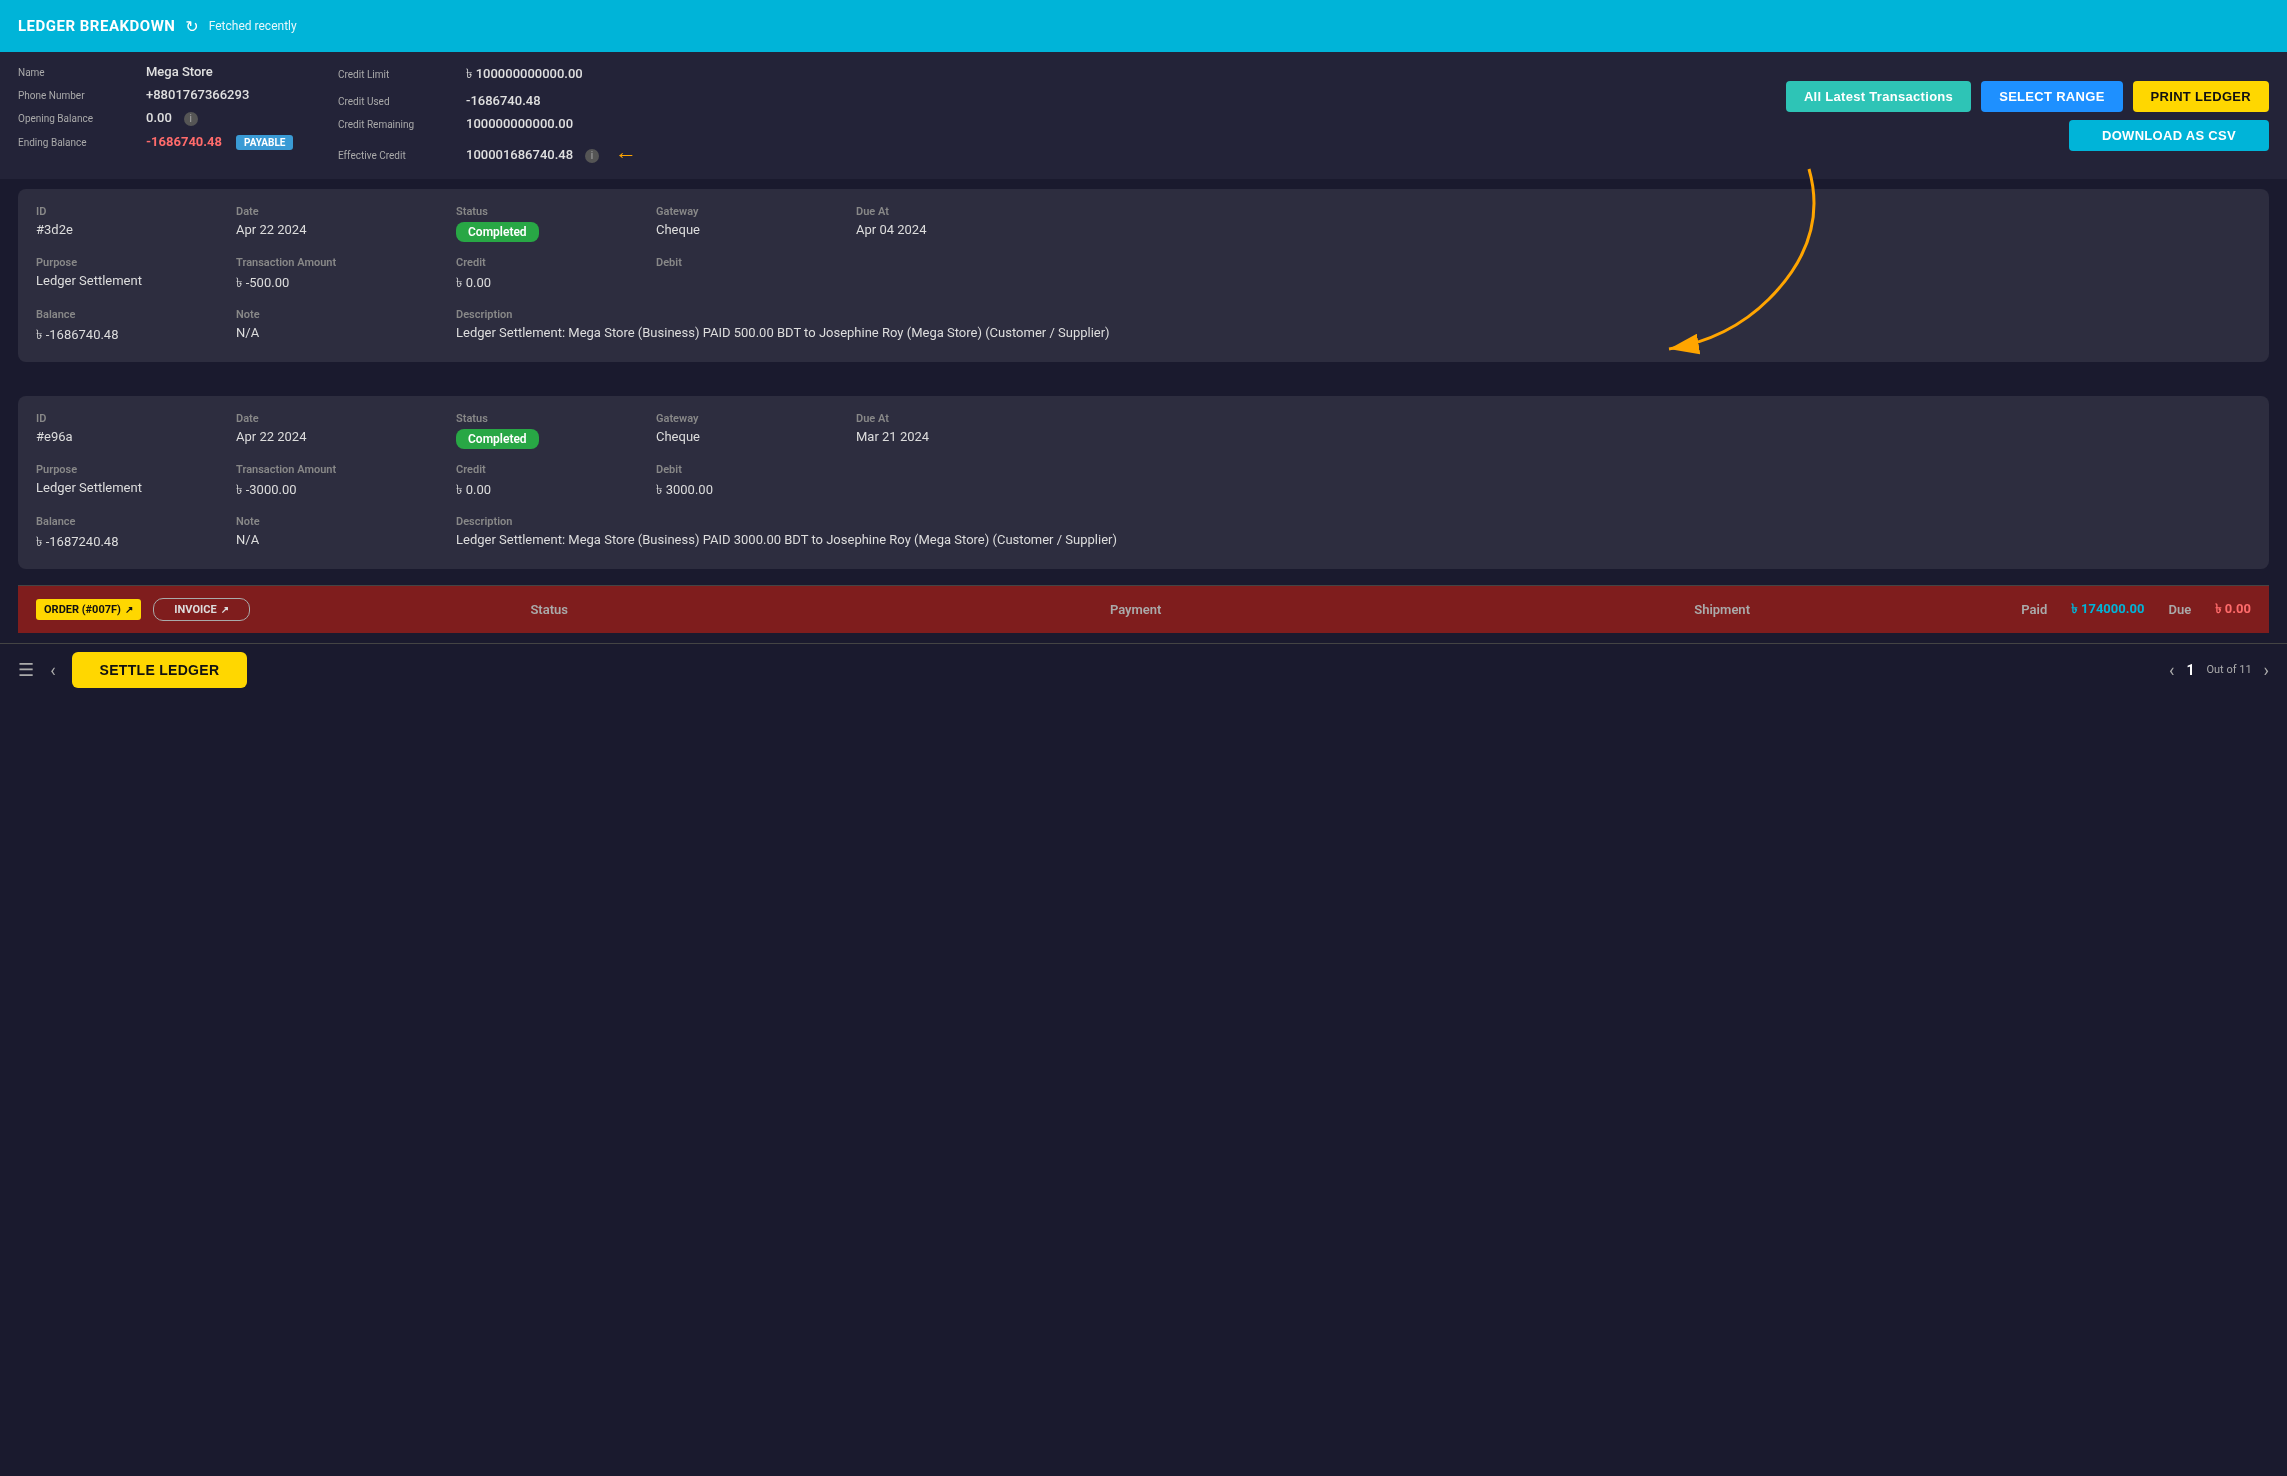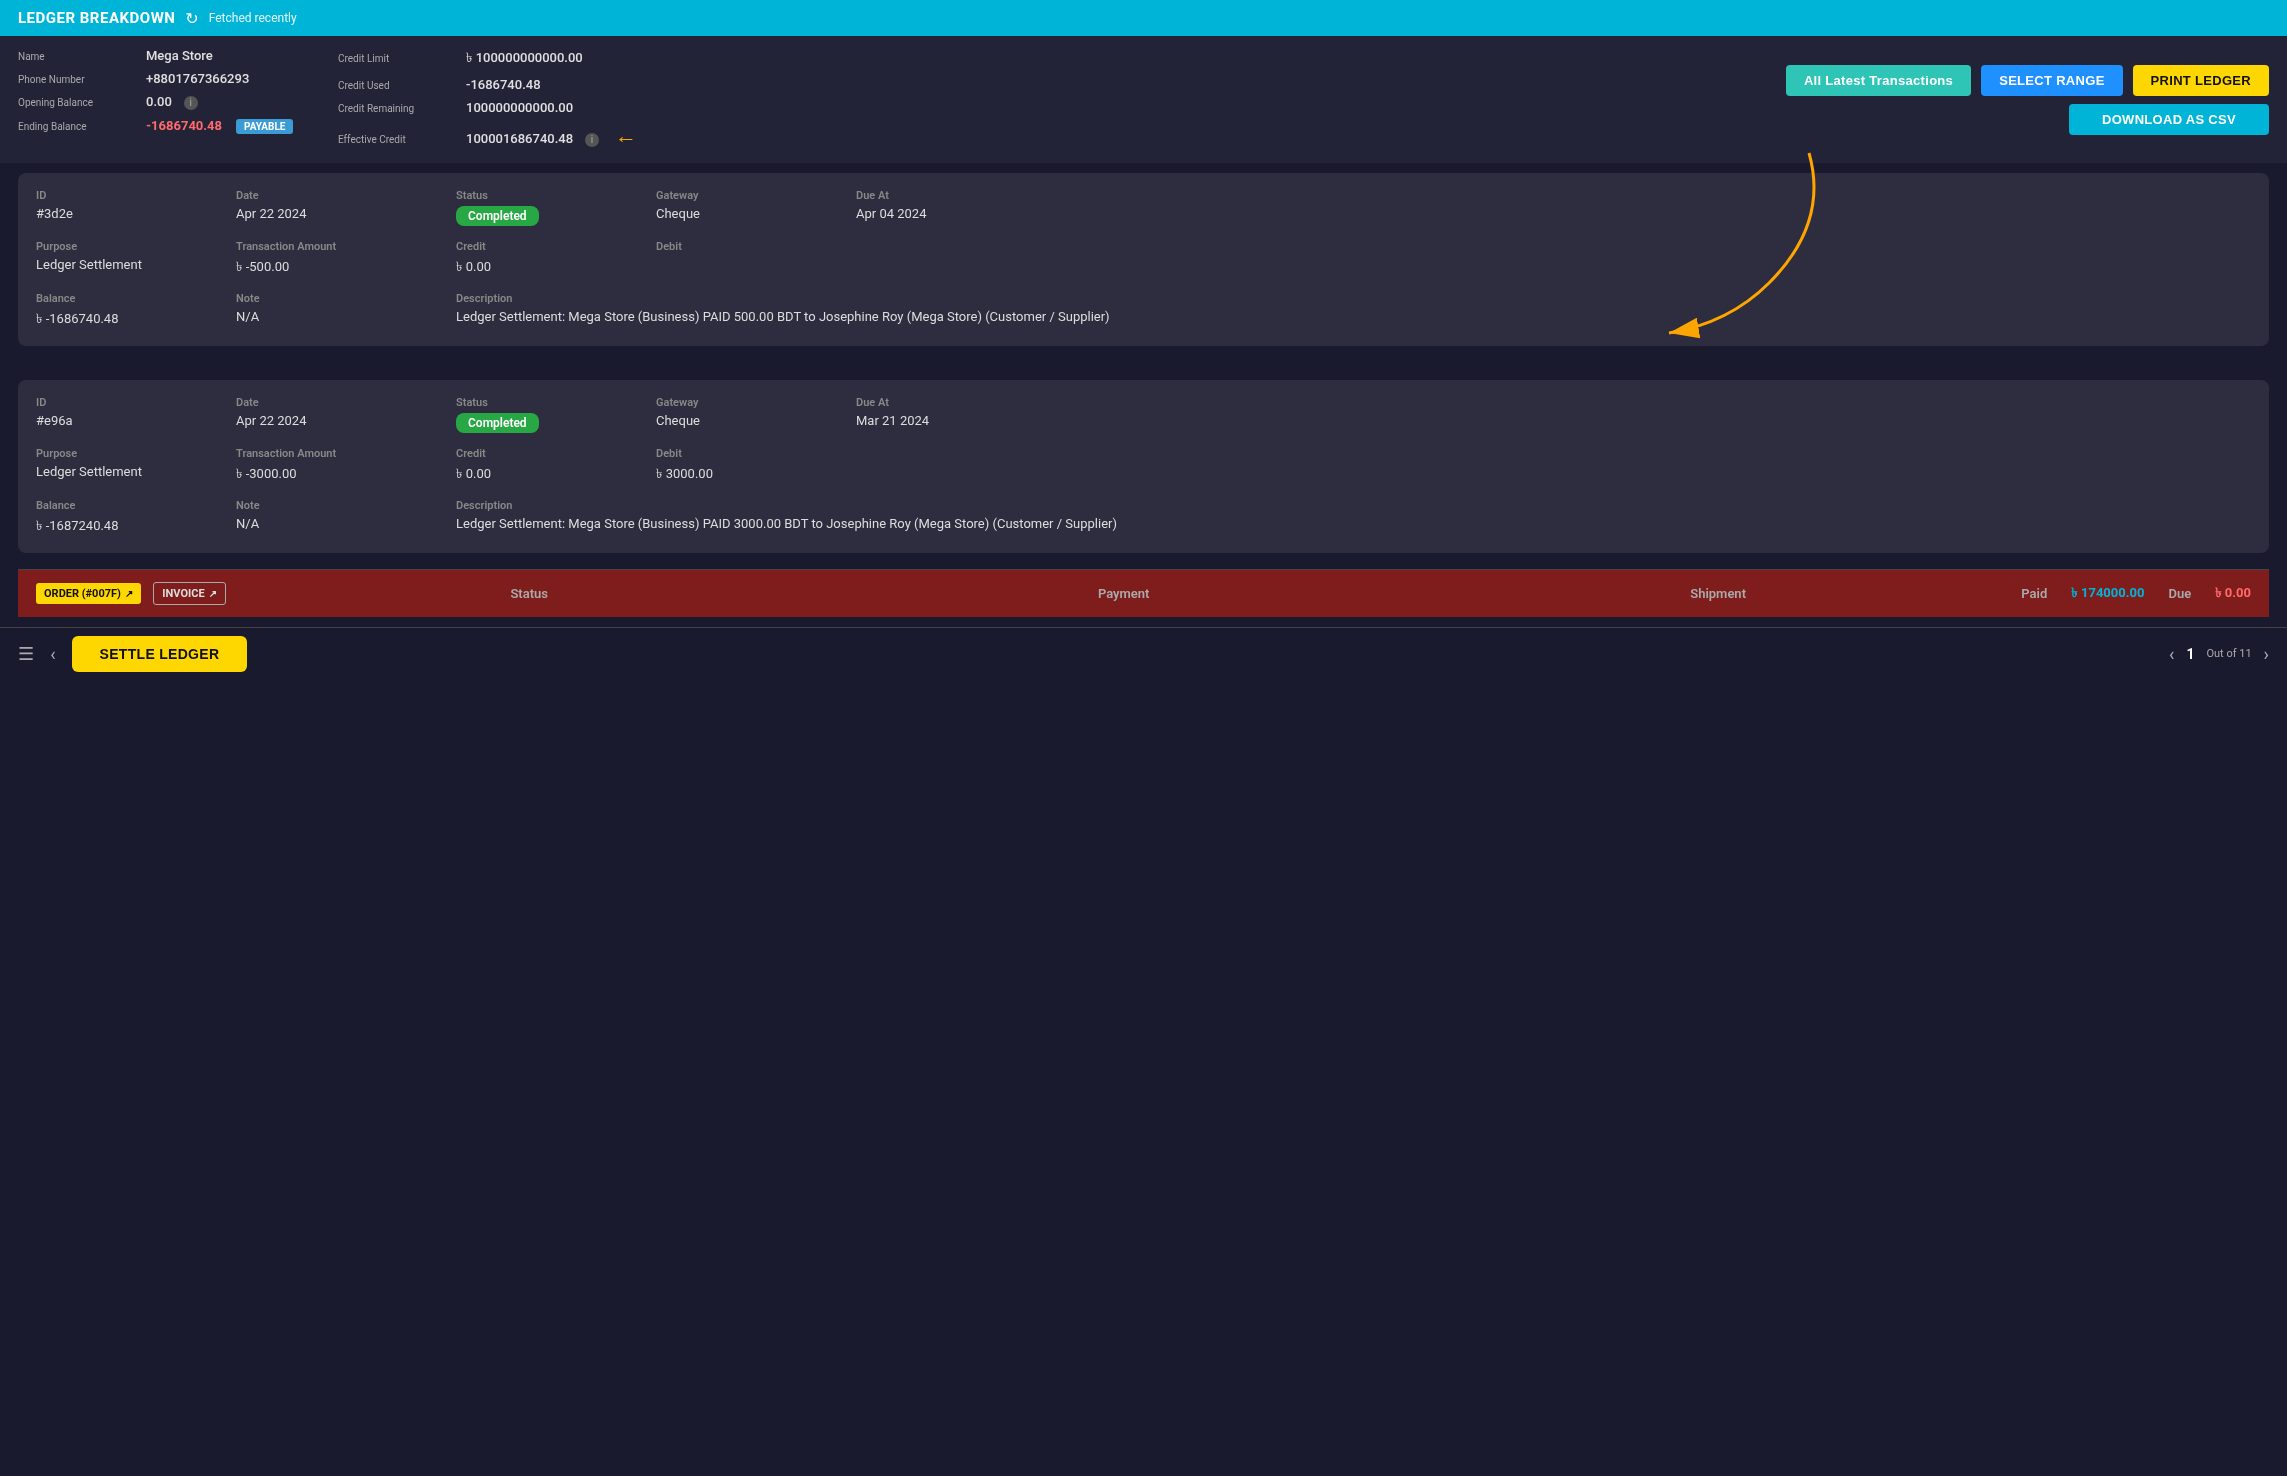--- a/index.html
+++ b/index.html
@@ -11,21 +11,21 @@
       overflow-x: hidden;
     }
 
     
     .header {
       background: #00b4d8;
       padding: 10px 18px;
       display: flex;
       align-items: center;
       gap: 10px;
-      height: 36px;
+      height: 52px;
     }
     .header-title {
       color: #fff;
       font-size: 15px;
       font-weight: 700;
       letter-spacing: 0.5px;
     }
     .refresh-icon {
       color: #fff;
       font-size: 16px;
@@ -182,22 +182,22 @@
       display: flex;
       align-items: center;
       gap: 4px;
     }
     .invoice-tag {
       background: transparent;
       border: 1px solid #aaa;
       color: #ddd;
       font-size: 11px;
       font-weight: 700;
-      padding: 4px 8px;
-      border-radius: 3px;
+      padding: 4px 20px;
+      border-radius: 10px;
       display: flex;
       align-items: center;
       gap: 4px;
     }
     .bar-col-label {
       color: #aaa;
       font-size: 13px;
       font-weight: 600;
       flex: 1;
       text-align: center;

